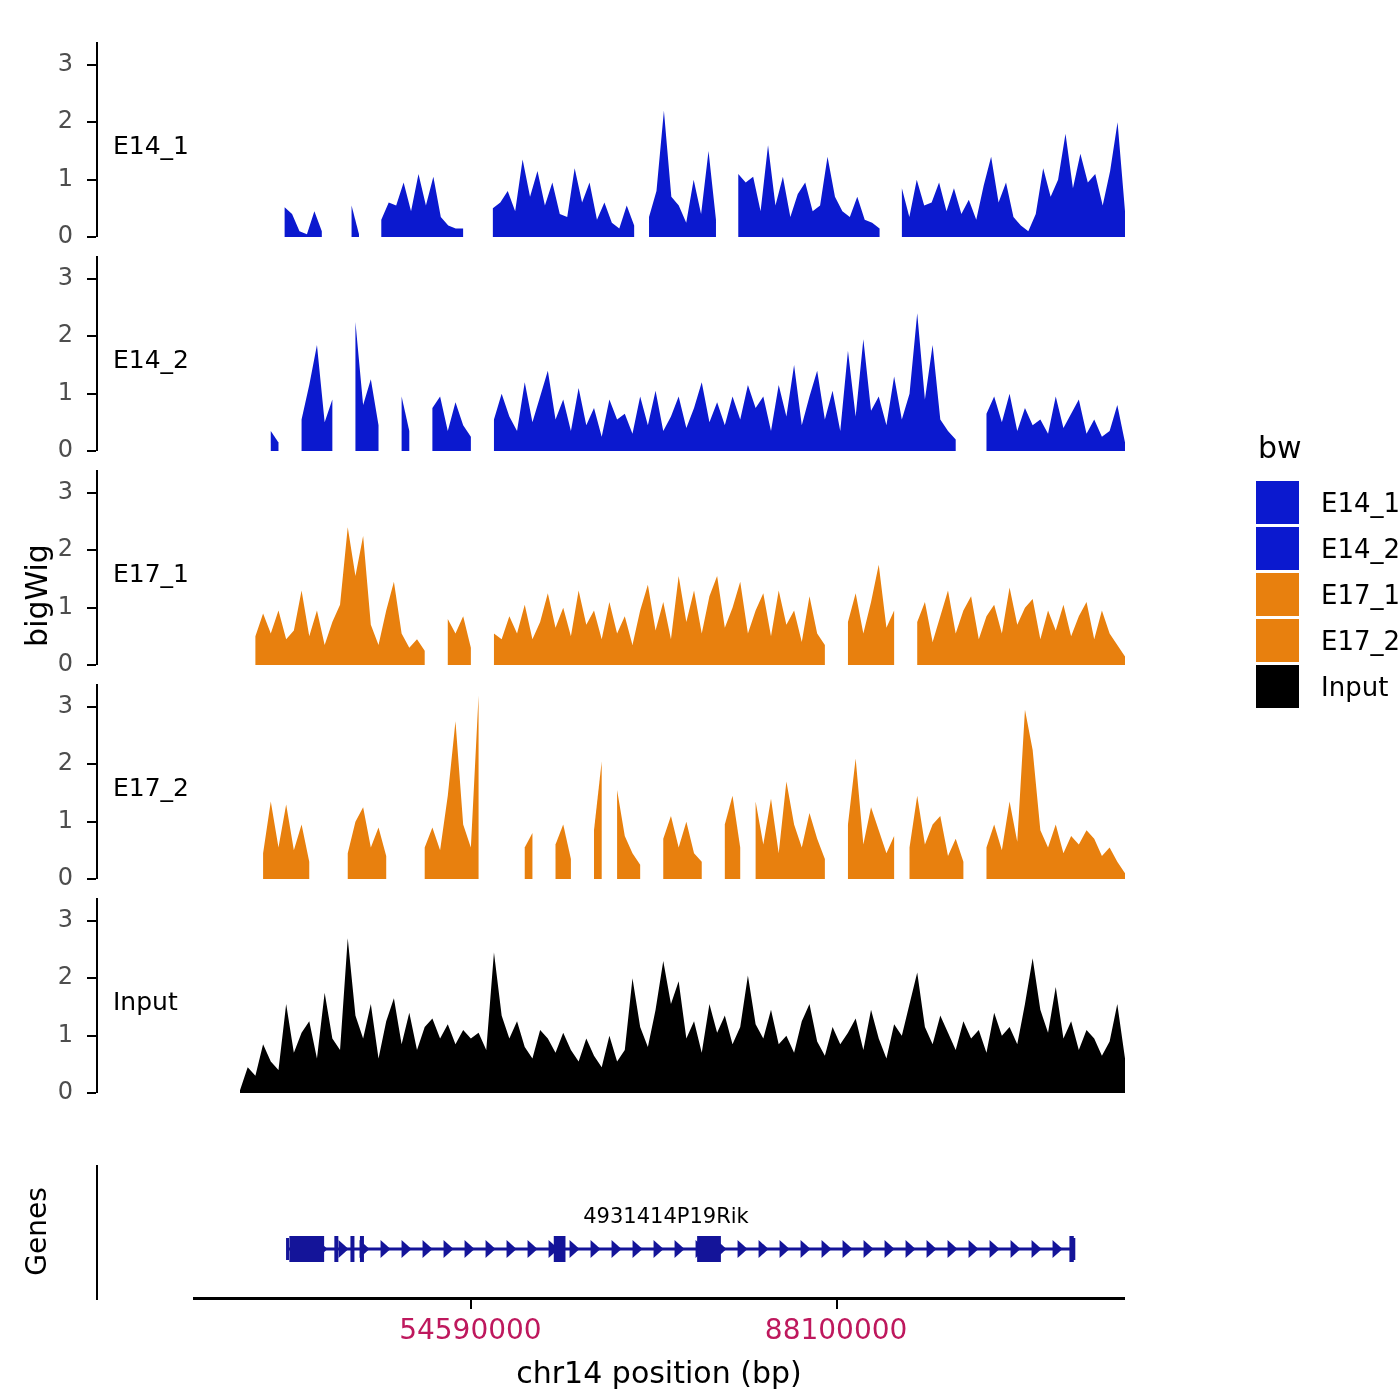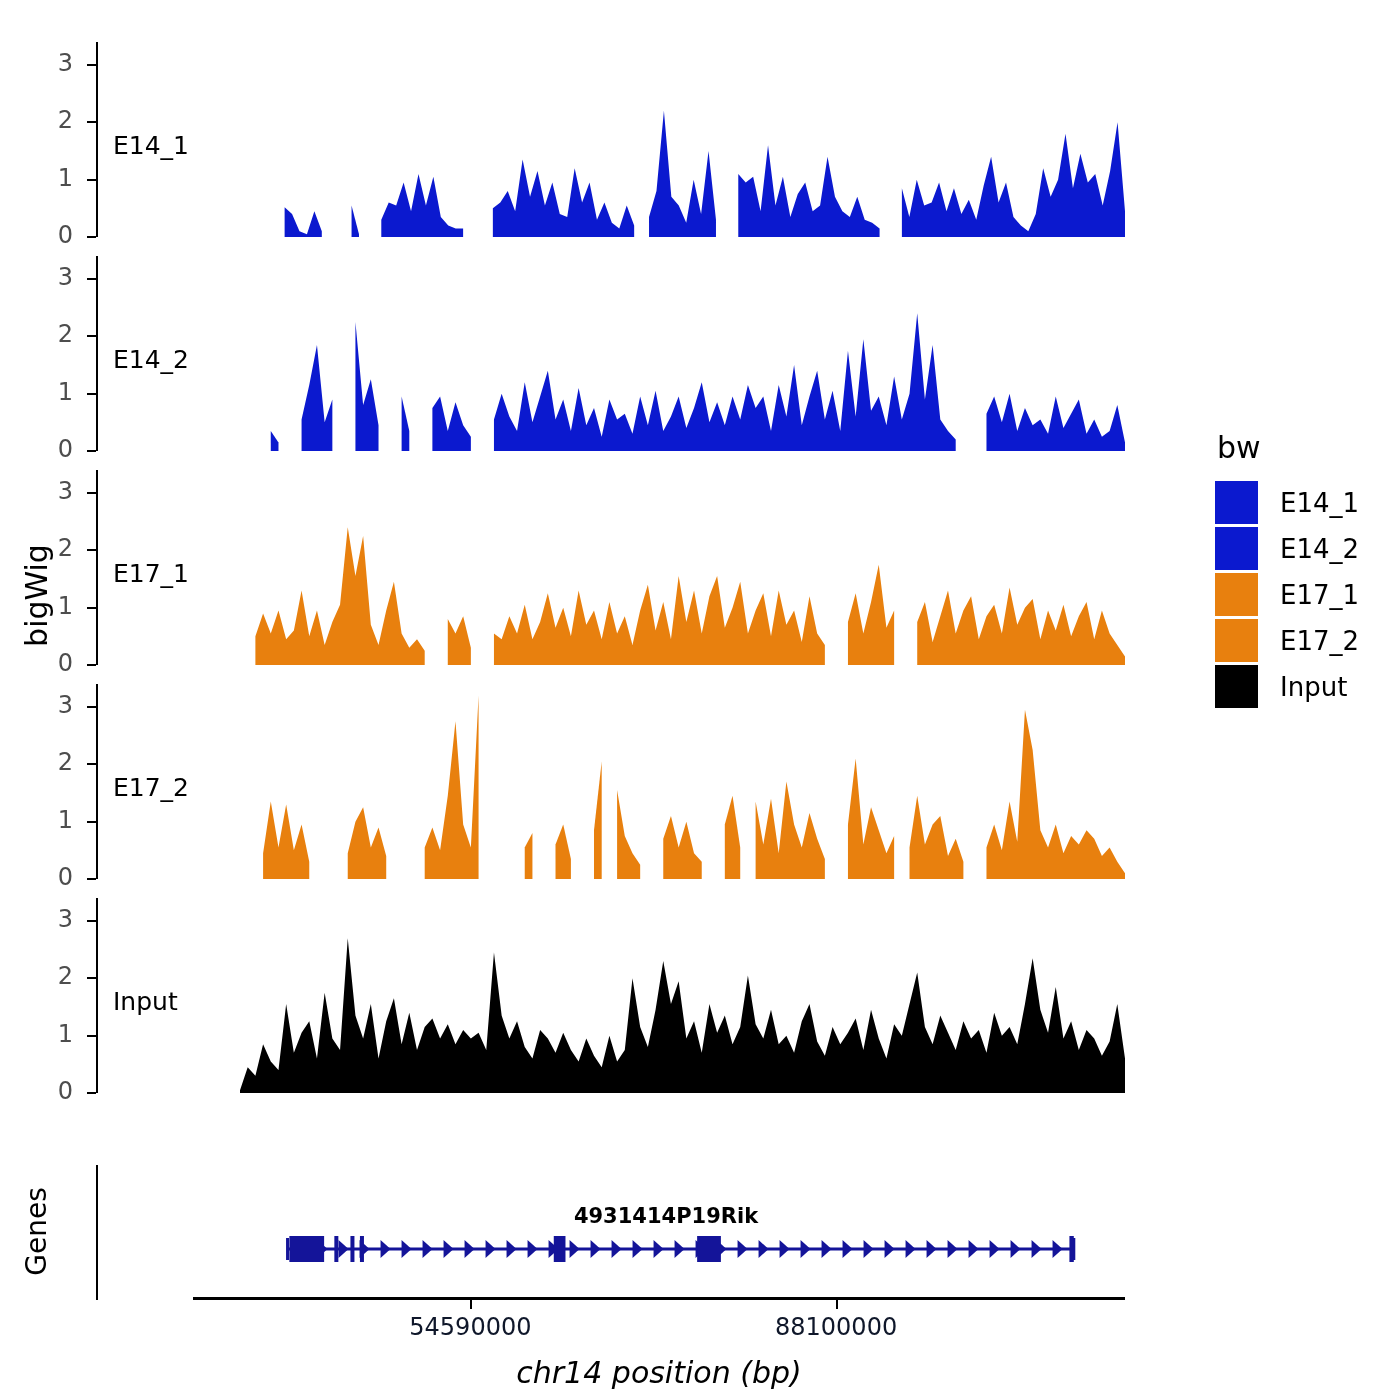--- a/index.html
+++ b/index.html
@@ -72,37 +72,37 @@
     height: 3px;
   }
   .xtick-mark {
     position: absolute;
     background: #000;
     width: 2px;
     height: 9px;
   }
   .xtick-label {
     position: absolute;
-    font-size: 24px;
-    color: #0f172a;
+    font-size: 28px;
+    color: #be185d;
     white-space: nowrap;
     text-align: center;
   }
 
   
   .gene-name-label {
     position: absolute;
     font-size: 21px;
     color: #000;
     white-space: nowrap;
     text-align: center;
   }
 
   
-  .legend { position: absolute; }
+  .legend { position: absolute; margin-left: 41px; }
   .legend-title {
     font-size: 30px;
     color: #000;
     margin: 0 0 16px 2px;
     white-space: nowrap;
   }
   .legend-row {
     display: flex;
     align-items: center;
     height: 43px;
@@ -122,21 +122,21 @@
 </style>
 </head>
 <body>
 
 <div id="root">
 
   <div class="axis-title-y" style="left:-64px; top:578px; width:200px;">bigWig</div>
 
   <div class="axis-title-y" style="left:-44px; top:1215px; width:160px; font-size:28px;">Genes</div>
 
-  <div class="axis-title-x" style="left:193px; top:1355px; width:932px;font-style:italic;">chr14 position (bp)</div>
+  <div class="axis-title-x" style="left:193px; top:1355px; width:932px;">chr14 position (bp)</div>
 
   <div id="panels" class="abs" style="left:0; top:0; right:0; bottom:0;">
       <div class="abs" style="left: 0px; top: 0px; width: 1400px; height: 1400px;">
         <div class="panel-axis-line" style="left: 96px; top: 42px; height: 195px;"></div>
         <div class="tick-mark" style="left: 87px; top: 236px;"></div>
         <div class="tick-label" style="left: 1px; top: 221px; width: 72px;">0</div>
         <div class="tick-mark" style="left: 87px; top: 178.647px;"></div>
         <div class="tick-label" style="left: 1px; top: 163.647px; width: 72px;">1</div>
         <div class="tick-mark" style="left: 87px; top: 121.294px;"></div>
         <div class="tick-label" style="left: 1px; top: 106.294px; width: 72px;">2</div>
@@ -232,21 +232,21 @@
         <div class="tick-label" style="left: 1px; top: 904.941px; width: 72px;">3</div>
         <div class="panel-strip-label" style="left: 113px; top: 987.3px;">Input</div>
         <svg width="1400" height="199" class="track-svg" style="left: 0px; top: 898px;">
           <path d="M 240.00 195.00 L 240.00 192.13 L 247.70 169.19 L 255.39 177.79 L 263.09 146.25 L 270.78 163.46 L 278.48 172.06 L 286.17 106.10 L 293.87 154.85 L 301.57 134.78 L 309.26 123.31 L 316.96 160.59 L 324.65 94.63 L 332.35 140.51 L 340.04 151.99 L 347.74 40.15 L 355.43 117.57 L 363.13 140.51 L 370.83 106.10 L 378.52 160.59 L 386.22 123.31 L 393.91 100.37 L 401.61 146.25 L 409.30 114.71 L 417.00 151.99 L 424.70 129.04 L 432.39 120.44 L 440.09 140.51 L 447.78 126.18 L 455.48 146.25 L 463.17 131.91 L 470.87 140.51 L 478.57 134.78 L 486.26 151.99 L 493.96 54.49 L 501.65 117.57 L 509.35 140.51 L 517.04 123.31 L 524.74 149.12 L 532.43 160.59 L 540.13 131.91 L 547.83 140.51 L 555.52 154.85 L 563.22 134.78 L 570.91 151.99 L 578.61 163.46 L 586.30 140.51 L 594.00 157.72 L 601.70 169.19 L 609.39 137.65 L 617.09 163.46 L 624.78 151.99 L 632.48 80.29 L 640.17 129.04 L 647.87 149.12 L 655.57 111.84 L 663.26 63.09 L 670.96 106.10 L 678.65 83.16 L 686.35 140.51 L 694.04 123.31 L 701.74 154.85 L 709.43 106.10 L 717.13 134.78 L 724.83 117.57 L 732.52 146.25 L 740.22 129.04 L 747.91 77.43 L 755.61 126.18 L 763.30 140.51 L 771.00 111.84 L 778.70 146.25 L 786.39 137.65 L 794.09 154.85 L 801.78 123.31 L 809.48 106.10 L 817.17 143.38 L 824.87 157.72 L 832.57 129.04 L 840.26 146.25 L 847.96 134.78 L 855.65 120.44 L 863.35 151.99 L 871.04 111.84 L 878.74 140.51 L 886.43 160.59 L 894.13 126.18 L 901.83 137.65 L 909.52 106.10 L 917.22 74.56 L 924.91 129.04 L 932.61 146.25 L 940.30 117.57 L 948.00 134.78 L 955.70 151.99 L 963.39 123.31 L 971.09 140.51 L 978.78 131.91 L 986.48 154.85 L 994.17 114.71 L 1001.87 137.65 L 1009.57 129.04 L 1017.26 146.25 L 1024.96 106.10 L 1032.65 60.22 L 1040.35 111.84 L 1048.04 134.78 L 1055.74 88.90 L 1063.43 140.51 L 1071.13 123.31 L 1078.83 151.99 L 1086.52 131.91 L 1094.22 140.51 L 1101.91 157.72 L 1109.61 143.38 L 1117.30 106.10 L 1125.00 160.59 L 1125.00 195.00 Z" fill="#000000"></path>
         </svg>
       </div>
     </div>
 
   <div class="abs" style="left:96px; top:1165px; width:1030px; height:135px;">
     <div class="panel-axis-line" style="left:0; top:0; height:135px;"></div>
-    <div class="gene-name-label" style="left:420px; top:39px; width:300px;font-weight:bold;">4931414P19Rik</div>
+    <div class="gene-name-label" style="left:420px; top:39px; width:300px;">4931414P19Rik</div>
     <svg id="gene-svg" width="1030" height="135" class="track-svg" style="left:0; top:0;">
         <line x1="191.54132231404958" x2="977.8016528925618" y1="84" y2="84" stroke="#141499" stroke-width="3"></line>
         <line x1="191.54132231404958" x2="191.54132231404958" y1="73" y2="95" stroke="#141499" stroke-width="3"></line>
         <line x1="977.8016528925618" x2="977.8016528925618" y1="73" y2="95" stroke="#141499" stroke-width="3"></line>
         <path d="M 210.54132231404958 84 L 200.54132231404958 75 L 200.54132231404958 93 Z" fill="#141499"></path>
         <path d="M 231.54132231404958 84 L 221.54132231404958 75 L 221.54132231404958 93 Z" fill="#141499"></path>
         <path d="M 252.54132231404958 84 L 242.54132231404958 75 L 242.54132231404958 93 Z" fill="#141499"></path>
         <path d="M 273.5413223140496 84 L 263.5413223140496 75 L 263.5413223140496 93 Z" fill="#141499"></path>
         <path d="M 294.5413223140496 84 L 284.5413223140496 75 L 284.5413223140496 93 Z" fill="#141499"></path>
         <path d="M 315.5413223140496 84 L 305.5413223140496 75 L 305.5413223140496 93 Z" fill="#141499"></path>

